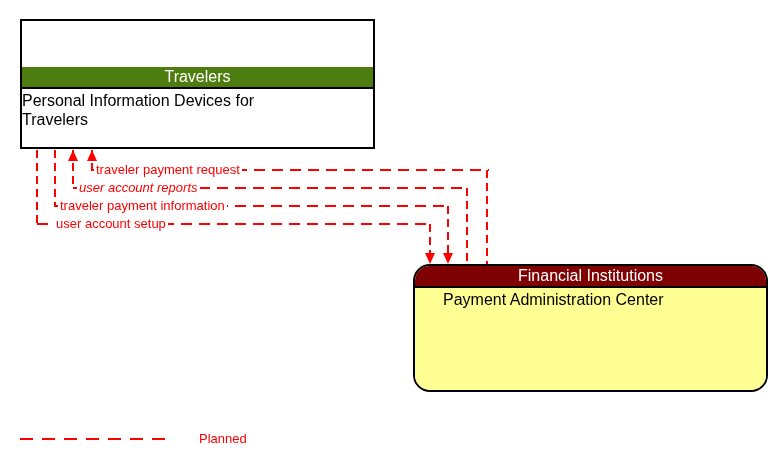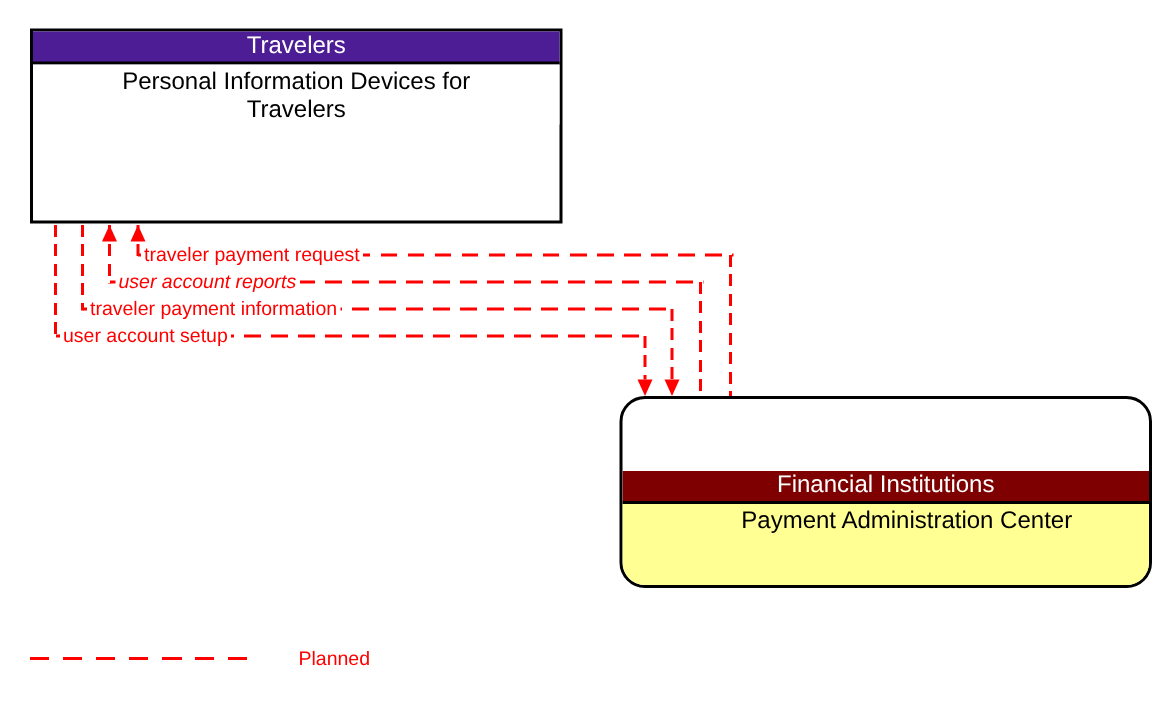--- a/index.html
+++ b/index.html
@@ -7,28 +7,28 @@
     position:relative;width:783px;height:468px;background:#ffffff;
     font-family:"Liberation Sans",sans-serif;overflow:hidden;
   }
   
   .node{position:absolute;border:2px solid #000;box-sizing:border-box;background:#fff;}
   .node-header{
     height:22px;line-height:20px;border-bottom:2px solid #000;box-sizing:border-box;
     text-align:center;color:#fff;font-size:16px;
   }
   .node-body{
-    text-align:center;font-size:16px;line-height:19px;color:#000;padding-top:2px;
+    font-size:16px;line-height:19px;color:#000;padding-top:2px;
   }
   #travelers-box{left:20px;top:19px;width:355px;height:130px;}
-  #travelers-box .node-header{background:#4c1d95;}
+  #travelers-box .node-header{background:#4d7c0f;margin-top:46px;}
   #travelers-box .node-body{background:#ffffff;}
   #travelers-box .node-body span{display:inline-block;max-width:300px;}
   #financial-box{left:413px;top:264px;width:355px;height:128px;border-radius:17px;overflow:hidden;}
-  #financial-box .node-header{background:#7E0000;margin-top:48px;}
+  #financial-box .node-header{background:#7E0000;}
   #financial-box .node-body{background:#FFFF94;height:104px;padding-left:28px;}
   
   .hdash{position:absolute;height:2px;z-index:1;
     background-image:repeating-linear-gradient(90deg,#FF0000 0,#FF0000 11px,transparent 11px,transparent 18px);}
   .vdash{position:absolute;width:2px;z-index:1;
     background-image:repeating-linear-gradient(180deg,#FF0000 0,#FF0000 8px,transparent 8px,transparent 13px);}
   .arrow{position:absolute;width:0;height:0;z-index:2;}
   .arrow.up{border-left:5px solid transparent;border-right:5px solid transparent;border-bottom:11px solid #FF0000;}
   .arrow.down{border-left:5px solid transparent;border-right:5px solid transparent;border-top:11px solid #FF0000;}
   .flow-label{
@@ -51,21 +51,21 @@
   .f3-vl{left:54px;top:150px;height:57px;}
   .f3-hl{left:55px;top:205px;width:395px;}
   .f3-vr{left:447px;top:206px;height:47px;}
   .f3-ar{left:443px;top:253px;}
   .f3-lb{left:58px;top:199px;}
   
   .f4-vl{left:36px;top:150px;height:75px;}
   .f4-hl{left:37px;top:223px;width:395px;}
   .f4-vr{left:429px;top:224px;height:29px;}
   .f4-ar{left:425px;top:253px;}
-  .f4-lb{left:40px;top:217px;}
+  .f4-lb{left:54px;top:217px;}
   
   #legend-line{left:20px;top:438px;width:148px;height:2px;
     background-image:repeating-linear-gradient(90deg,#FF0000 0,#FF0000 13px,transparent 13px,transparent 22px);}
   #legend-label{position:absolute;left:187px;top:431px;color:#FF0000;font-size:13px;line-height:16px;margin-left:12px;}
 </style>
 </head>
 <body>
 
 <div id="canvas">
 

